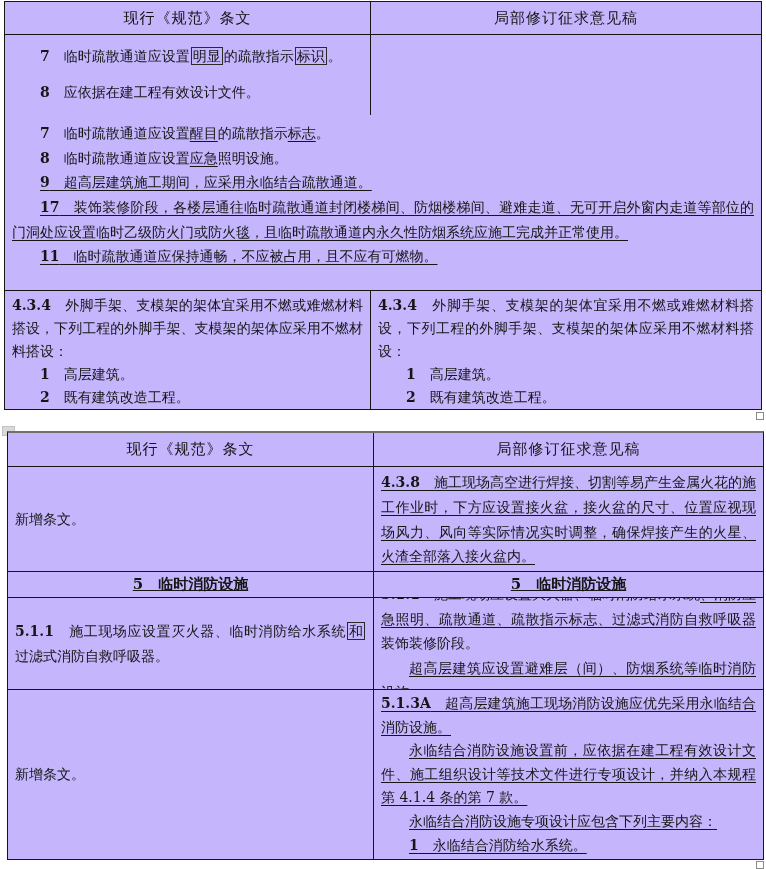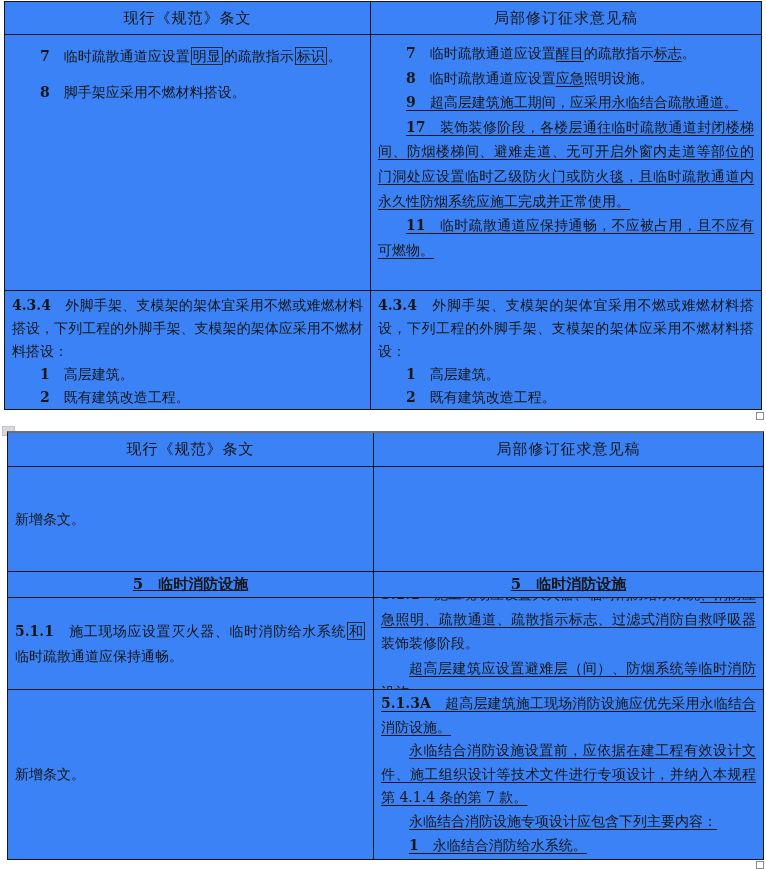--- a/index.html
+++ b/index.html
@@ -4,36 +4,36 @@
 <style>
   html,body{margin:0;padding:0;background:#ffffff;}
   body{
     width:766px;height:869px;
     font-family:"DejaVu Serif","Liberation Serif",serif;
     color:#161616;
     -webkit-font-smoothing:antialiased;
   }
   .page{position:relative;width:766px;height:869px;overflow:hidden;background:#fff;}
 
-  .doc-table{position:absolute;border:1px solid #161616;background:#3b82f6;}
+  .doc-table{position:absolute;border:1px solid #161616;background:#c4b5fd;}
   .t1{left:4px;top:1px;width:756px;}
   .t2{left:7px;top:431px;width:755px;border-top:2px solid #707070;}
 
   .trow{display:flex;overflow:hidden;}
   .tbody .trow{border-top:1px solid #161616;}
   .tcell{box-sizing:border-box;overflow:hidden;padding:0 7px;font-size:14px;text-align:justify;}
   .tcell.left{width:366px;flex:none;border-right:1px solid #161616;}
   .tcell.right{flex:1;min-width:0;}
 
   .thead{height:32px;}
   .thead .tcell{display:flex;align-items:center;justify-content:center;
     font-size:15px;padding:0;text-align:center;letter-spacing:1px;}
 
   
-  .t1 .r0{height:255px;}
+  .t1 .r0{height:255px;flex-direction:column;}
   .t1 .r0 .tcell{line-height:24.6px;padding-top:6px;}
   .t1 .r0 .tcell.left p{margin:3px 0 11px 0;}
   .t1 .r1{height:118px;}
   .t1 .r1 .tcell{line-height:23px;padding-top:3px;}
 
   
   .t2 .thead{height:33px;}
   .t2 .r0{height:104px;}
   .t2 .r0 .tcell{line-height:24.8px;padding-top:3px;}
   .t2 .r1{height:25px;}
@@ -66,21 +66,21 @@
 
   <div class="doc-table t1">
     <div class="trow thead">
       <div class="tcell left">现行《规范》条文</div>
       <div class="tcell right">局部修订征求意见稿</div>
     </div>
     <div class="tbody">
         <div class="trow r0">
           <div class="tcell left">
             <p class="ind"><span class="b">7</span><span>　临时疏散通道应设置</span><span class="bx">明显</span><span>的疏散指示</span><span class="bx">标识</span><span>。</span></p>
-            <p class="ind"><span class="b">8</span><span>　脚手架应采用不燃材料搭设。</span></p>
+            <p class="ind"><span class="b">8</span><span>　应依据在建工程有效设计文件。</span></p>
           </div>
           <div class="tcell right">
             <p class="ind"><span class="b">7</span><span>　临时疏散通道应设置</span><span class="u">醒目</span><span>的疏散指示</span><span class="u">标志</span><span>。</span></p>
             <p class="ind"><span class="b">8</span><span>　临时疏散通道应设置</span><span class="u">应急</span><span>照明设施。</span></p>
             <p class="ind"><span class="b u">9</span><span class="u">　超高层建筑施工期间，应采用永临结合疏散通道。</span></p>
             <p class="ind"><span class="b u">17</span><span class="u">　装饰装修阶段，各楼层通往临时疏散通道封闭楼梯间、防烟楼梯间、避难走道、无可开启外窗内走道等部位的门洞处应设置临时乙级防火门或防火毯，且临时疏散通道内永久性防烟系统应施工完成并正常使用。</span></p>
             <p class="ind"><span class="b u">11</span><span class="u">　临时疏散通道应保持通畅，不应被占用，且不应有可燃物。</span></p>
           </div>
         </div>
         <div class="trow r1">
@@ -103,32 +103,35 @@
   <div class="doc-table t2">
     <div class="trow thead">
       <div class="tcell left">现行《规范》条文</div>
       <div class="tcell right">局部修订征求意见稿</div>
     </div>
     <div class="tbody">
         <div class="trow r0">
           <div class="tcell left vmid">
             <p><span>新增条文。</span></p>
           </div>
+          <div class="tcell right">
+            <p><span class="b u">4.3.8</span><span class="u">　施工现场高空进行焊接、切割等易产生金属火花的施工作业时，下方应设置接火盆，接火盆的尺寸、位置应视现场风力、风向等实际情况实时调整，确保焊接产生的火星、火渣全部落入接火盆内。</span></p>
+          </div>
         </div>
         <div class="trow r1">
           <div class="tcell left vmid hcenter">
             <p><span class="b">5　临时消防设施</span></p>
           </div>
           <div class="tcell right vmid hcenter">
             <p><span class="b">5　临时消防设施</span></p>
           </div>
         </div>
         <div class="trow r2">
           <div class="tcell left vmid">
-            <p><span class="b">5.1.1</span><span>　施工现场应设置灭火器、临时消防给水系统</span><span class="bx">和</span><span>临时疏散通道应保持通畅。</span></p>
+            <p><span class="b">5.1.1</span><span>　施工现场应设置灭火器、临时消防给水系统</span><span class="bx">和</span><span>过滤式消防自救呼吸器。</span></p>
           </div>
           <div class="tcell right vmid">
             <p><span class="b">5.1.1</span><span>　施工现场应设置灭火器、临时消防给水系统</span><span class="u">、消防应急照明、疏散通道、疏散指示标志、过滤式消防自救呼吸器</span><span>装饰装修阶段。</span></p>
             <p class="ind"><span class="u">超高层建筑应设置避难层（间）、防烟系统等临时消防设施。</span></p>
           </div>
         </div>
         <div class="trow r3">
           <div class="tcell left vmid">
             <p><span>新增条文。</span></p>
           </div>

